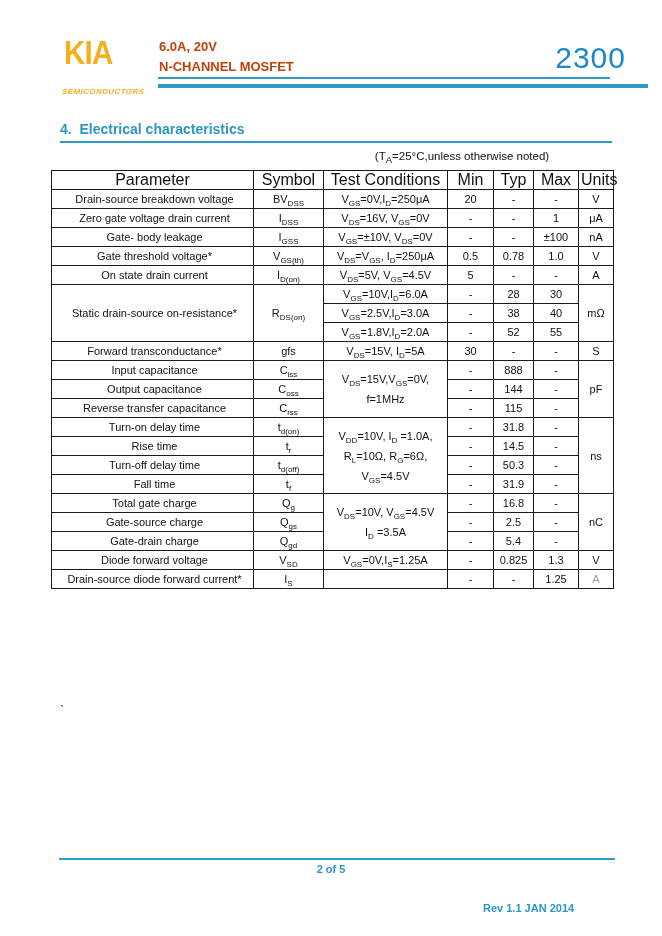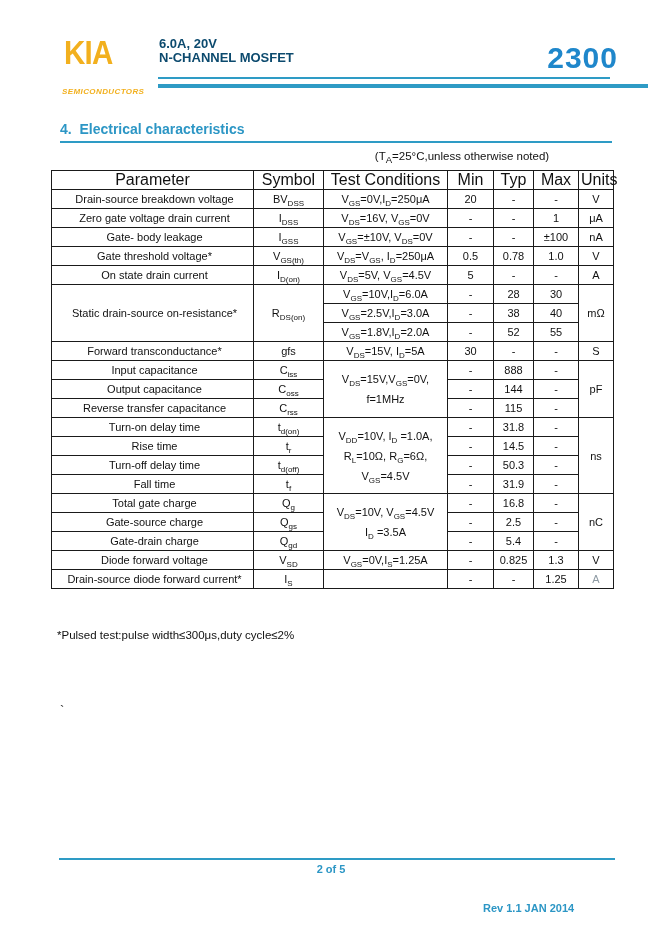--- a/index.html
+++ b/index.html
@@ -4,24 +4,24 @@
 <style>
   * { margin:0; padding:0; box-sizing:border-box; }
   body { background:#ffffff; font-family:"Liberation Sans", sans-serif; }
   .page { position:relative; width:662px; height:936px; background:#ffffff; overflow:hidden; color:#111; }
 
   
   .logo-kia { position:absolute; left:64px; top:34px; font-size:41px; font-weight:bold;
               color:#F2B01E; letter-spacing:-1px; transform:scale(.72,.80); transform-origin:left top; }
   .logo-tagline { position:absolute; left:62px; top:87px; font-size:8px; font-weight:bold;
                   color:#F2B01E; letter-spacing:.4px;font-style:italic; }
-  .spec-block { position:absolute; left:159px; top:37px; color:#0c4a6e; font-weight:bold;
-                font-size:13px; line-height:14px; white-space:pre; }
-  .part-number { position:absolute; right:44px; top:41px; color:#1F87CB; font-size:30px;
-                 font-weight:bold; letter-spacing:1px; }
+  .spec-block { position:absolute; left:159px; top:37px; color:#c2410c; font-weight:bold;
+                font-size:13px; line-height:20px; white-space:pre; }
+  .part-number { position:absolute; right:36px; top:41px; color:#1F87CB; font-size:30px;
+                 font-weight:normal; letter-spacing:1px; }
   .rule-thin  { position:absolute; left:158px; top:77px; width:452px; height:2px; background:#2E9BC5; }
   .rule-thick { position:absolute; left:158px; top:84px; width:490px; height:4px; background:#2E9BC5; }
 
   
   .section-title { position:absolute; left:60px; top:121px; width:552px; color:#2C96C5;
                    font-size:14px; font-weight:bold; white-space:pre;
                    padding-bottom:4px; border-bottom:2px solid #2E9BC5; }
 
   
   .cond-note { position:absolute; left:312px; top:150px; width:300px; text-align:center;
@@ -254,21 +254,20 @@
       <td>I<sub>S</sub></td>
       <td></td>
       <td>-</td>
       <td>-</td>
       <td>1.25</td>
       <td class="muted">A</td>
     </tr>
   </tbody>
     </table>
 
-  <div class="footnote">*Pulsed test:pulse width≤300μs,duty cycle≤2%</div>
 
   <div class="stray">`</div>
 
   <div class="footer-rule"></div>
   <div class="footer-page">2 of 5</div>
   <div class="footer-rev">Rev 1.1 JAN 2014</div>
 
 </div>
 
 </body></html>

